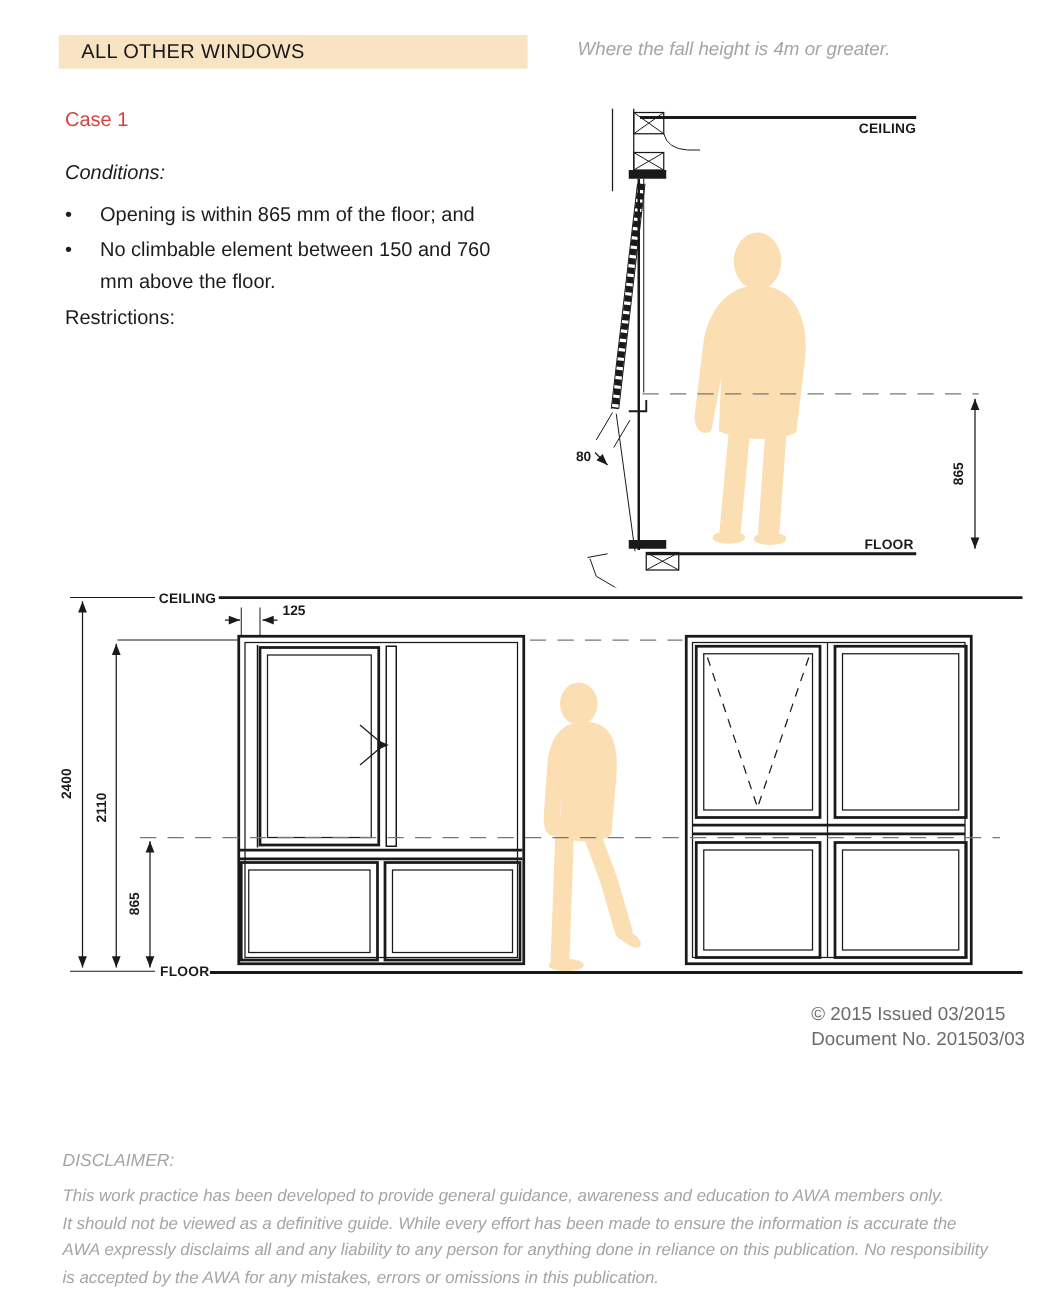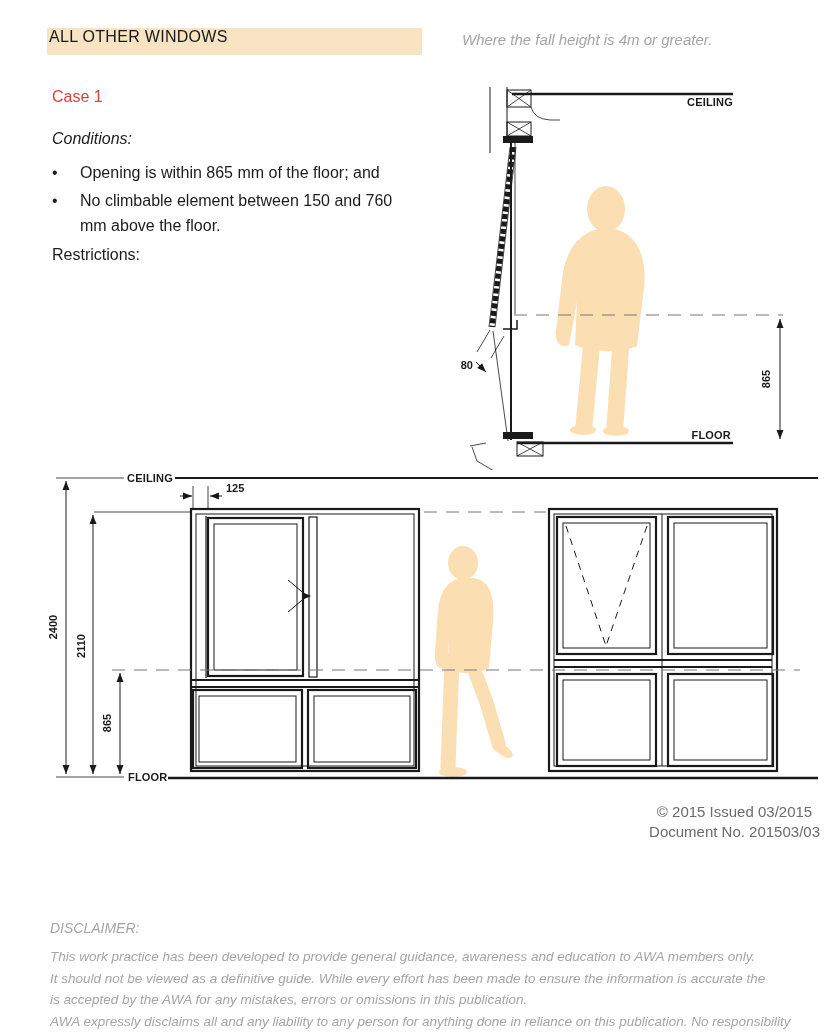--- a/index.html
+++ b/index.html
@@ -4,38 +4,38 @@
 <style>
   :root{
     --header-bg:#f8e3c2; --case-red:#d9413e; --figure:#fbdfb3;
     --muted:#a5a5a5; --copy:#6b6b6b; --line:#1a1a1a; --ink:#1c1c1c;
   }
   *{margin:0;padding:0;box-sizing:border-box;}
   html,body{background:#fff;}
   .page{position:relative;width:838px;height:1036px;background:#fff;overflow:hidden;
          font-family:"Liberation Sans",sans-serif;color:var(--ink);}
   .header-box{position:absolute;left:47px;top:28px;width:375px;height:27px;
-              background:var(--header-bg);display:flex;padding-left:2px;}
+              background:var(--header-bg);display:flex;align-items:center;padding-left:18px;}
   .header-title{font-size:16px;letter-spacing:.3px;color:#181818;}
   .header-subtitle{position:absolute;left:462px;top:31px;font-size:15px;font-style:italic;color:var(--muted);}
   .case-label{position:absolute;left:52px;top:88px;font-size:16px;color:var(--case-red);}
   .sub-heading{position:absolute;left:52px;font-size:16px;color:var(--ink);}
   .h-conditions{top:130px;font-style:italic;} .h-restrictions{top:246px;}
   .bullet-list{position:absolute;left:52px;width:380px;}
   .l-conditions{top:160px;} .l-restrictions{top:276px;}
   .bullet-item{display:flex;margin-bottom:3px;}
   .bullet-item .marker{width:28px;flex:0 0 28px;font-size:16px;line-height:25px;}
   .bullet-item .marker::before{content:"\2022";}
   .bullet-item .txt{width:332px;font-size:16px;line-height:25px;}
   .drawing{position:absolute;}
   .svg-section{left:440px;top:80px;}
   .svg-elevation{left:40px;top:460px;}
   .lbl{font:bold 11px "Liberation Sans",sans-serif;fill:var(--line);letter-spacing:.2px;}
   .dim{font:bold 11px "Liberation Sans",sans-serif;fill:var(--line);}
-  .copyright{position:absolute;right:18px;top:802px;text-align:center;
+  .copyright{position:absolute;right:18px;top:802px;text-align:left;
              font-size:15px;line-height:20px;color:var(--copy);}
   .disclaimer{position:absolute;left:50px;top:920px;width:765px;
               font-style:italic;color:var(--muted);}
   .disclaimer .dh{font-size:14px;margin-bottom:10px;}
   .disclaimer .dl{font-size:13.5px;line-height:21.5px;white-space:nowrap;}
   svg .stroke{stroke:var(--line);fill:none;}
   svg .fillbar{fill:var(--line);stroke:none;}
   svg .dash{stroke:#777;fill:none;stroke-dasharray:13 9;}
   svg .tan{fill:var(--figure);stroke:none;}
   svg .tanline{stroke:var(--figure);fill:none;stroke-linecap:round;}
@@ -224,17 +224,17 @@
 
   <div class="copyright">
     <div>© 2015 Issued 03/2015</div>
     <div>Document No. 201503/03</div>
   </div>
 
   <div class="disclaimer">
     <div class="dh">DISCLAIMER:</div>
     <div class="dl">This work practice has been developed to provide general guidance, awareness and education to AWA members only.</div>
     <div class="dl">It should not be viewed as a definitive guide. While every effort has been made to ensure the information is accurate the</div>
+    <div class="dl">AWA expressly disclaims all and any liability to any person for anything done in reliance on this publication. No responsibility</div>
     <div class="dl">is accepted by the AWA for any mistakes, errors or omissions in this publication.</div>
-    <div class="dl">AWA expressly disclaims all and any liability to any person for anything done in reliance on this publication. No responsibility</div>
   </div>
 
 </div>
 
 </body></html>

